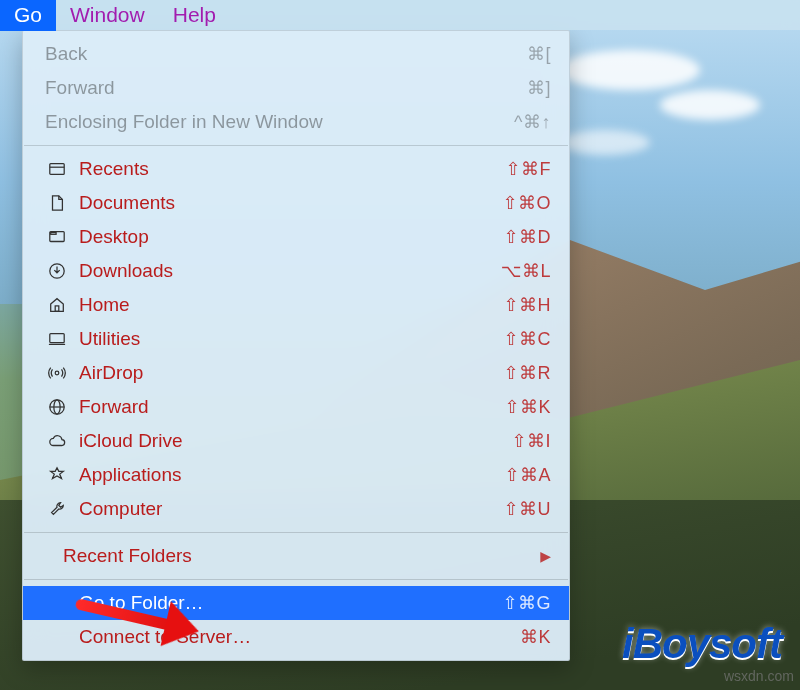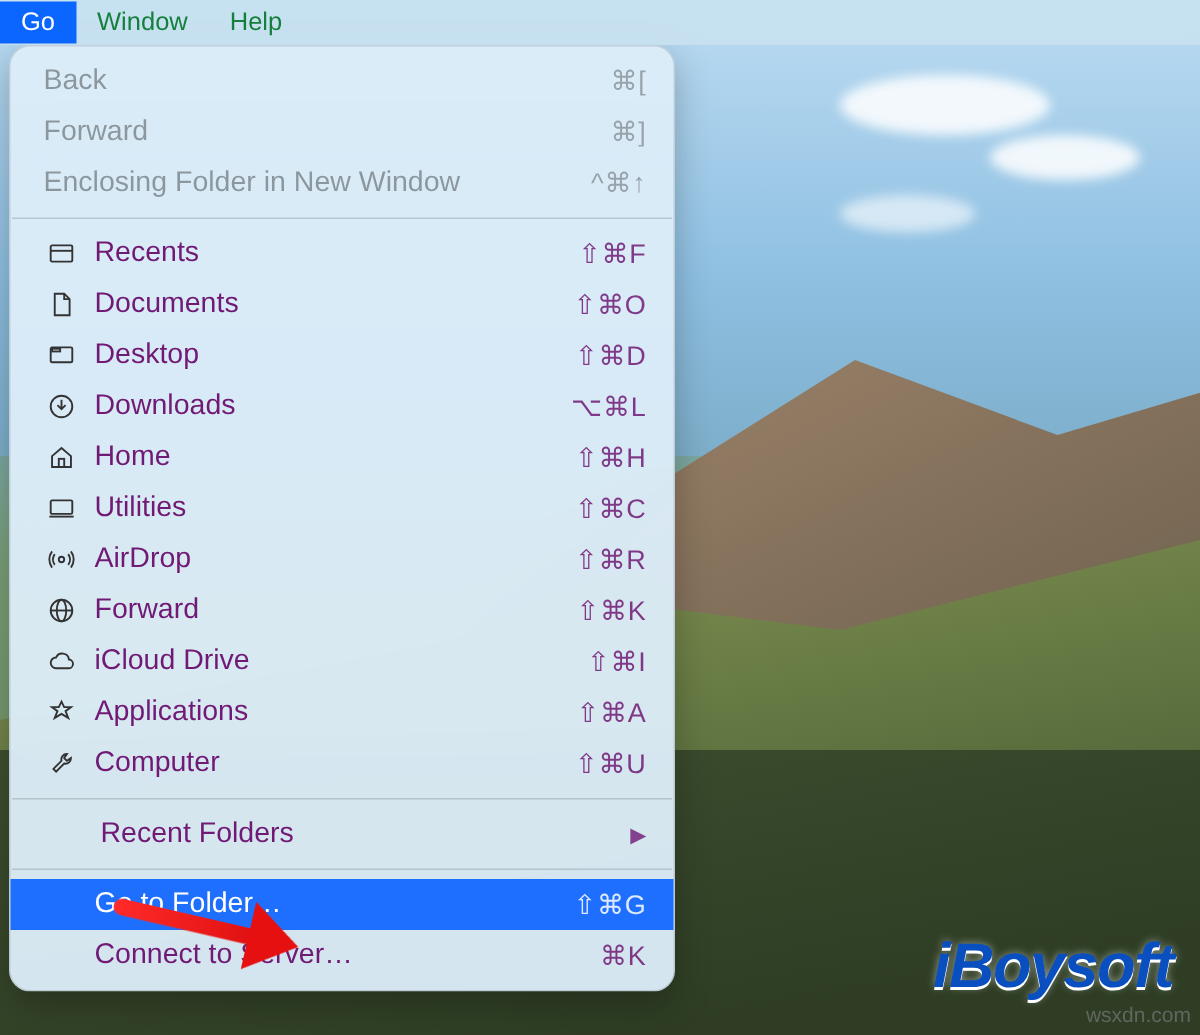--- a/index.html
+++ b/index.html
@@ -29,41 +29,41 @@
     clip-path: polygon(0% 30%, 25% 20%, 50% 10%, 70% 15%, 100% 0%, 100% 100%, 0% 100%);
   }
   .hill2 { position:absolute; top:500px; left:0; right:0; height:300px;
     background: linear-gradient(170deg,#3f5030 0%,#2e3d24 60%);
   }
   
   .menubar {
     position: absolute; top:0; left:0; right:0; height:30px;
     background: rgba(200,225,240,.9);
     display:flex; align-items:center;
-    font-size:17px; z-index:10;
+    font-size:21px; z-index:10;
     backdrop-filter: blur(8px);
   }
-  .menubar .m { padding: 4px 14px; color:#15803d; }
+  .menubar .m { padding: 4px 14px; color:#a21caf; }
   .menubar .m.active { background:#0a66ff; color:#fff; }
   
   .menu {
-    position: absolute; top:30px; left:6px; width:444px;
+    position: absolute; top:30px; left:22px; width:548px;
     background: rgba(220,236,248,.96);
     border: 1px solid rgba(0,0,0,.12);
-    border-radius: 14px;
+    border-radius: 2px;
     box-shadow: 0 8px 24px rgba(0,0,0,.25);
     z-index:9;
     backdrop-filter: blur(12px);
     padding: 6px 0 6px 0;
   }
   .sep { height:1px; background: rgba(0,0,0,.15); margin: 6px 1px; }
   .item {
     display:flex; align-items:center;
     padding: 5px 18px 5px 22px;
-    font-size: 19px; color:#701a75;
+    font-size: 19px; color:#b91c1c;
     position:relative;
     min-height:34px;
   }
   .item.disabled { color: rgba(30,30,30,.42); }
   .item.highlight { background:#1f6fff; color:#fff; }
   .item .icon { width:24px; height:20px; margin-right:10px; display:flex; align-items:center; justify-content:center; flex-shrink:0; }
   .item .label { flex:1; }
   .item .sc { font-size:18px; letter-spacing:.5px; color:inherit; opacity:.85; font-family: -apple-system, Arial, sans-serif;}
   .item .arrow { font-size:14px; opacity:.8; }
   
@@ -226,21 +226,21 @@
           <path d="M14 3a4 4 0 0 0-4 5l-6 6 2 2 6-6a4 4 0 0 0 5-4l-3 2-2-2z"></path>
         </svg>
       </span>
     <span class="label">Computer</span>
     <span class="sc">⇧⌘U</span>
   </div>
 
   <div class="sep"></div>
 
   <div class="item">
-    <span class="label" style="margin-left:38px">Recent Folders</span>
+    <span class="label" style="margin-left:18px">Recent Folders</span>
     <span class="arrow">▶</span>
   </div>
 
   <div class="sep"></div>
 
   <div class="item highlight">
     <span class="label" style="margin-left:34px">Go to Folder…</span>
     <span class="sc">⇧⌘G</span>
   </div>
   <div class="item">

